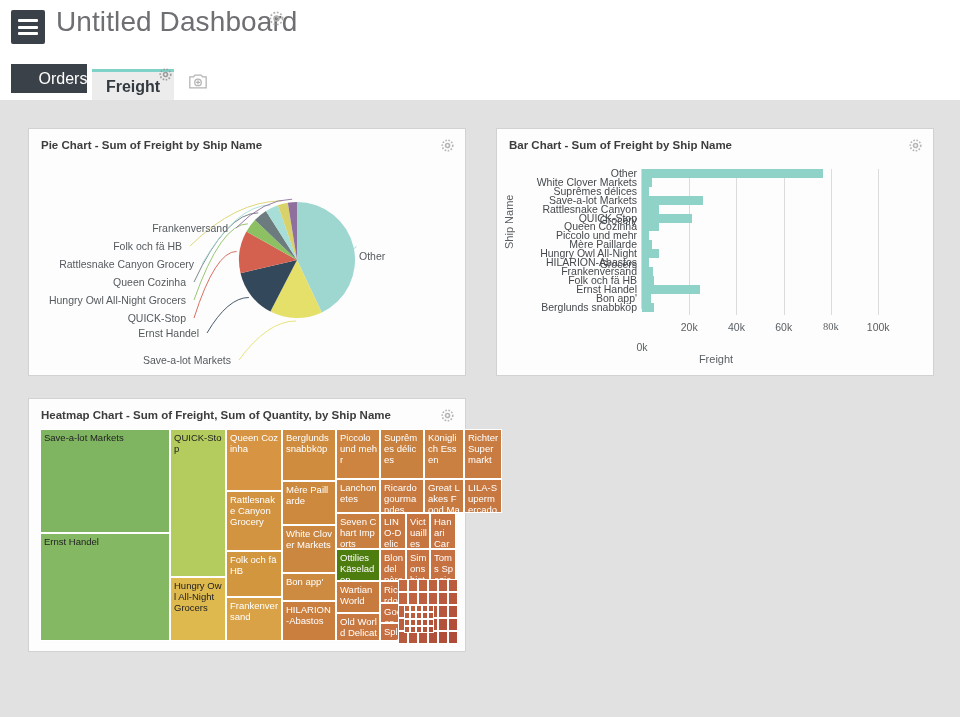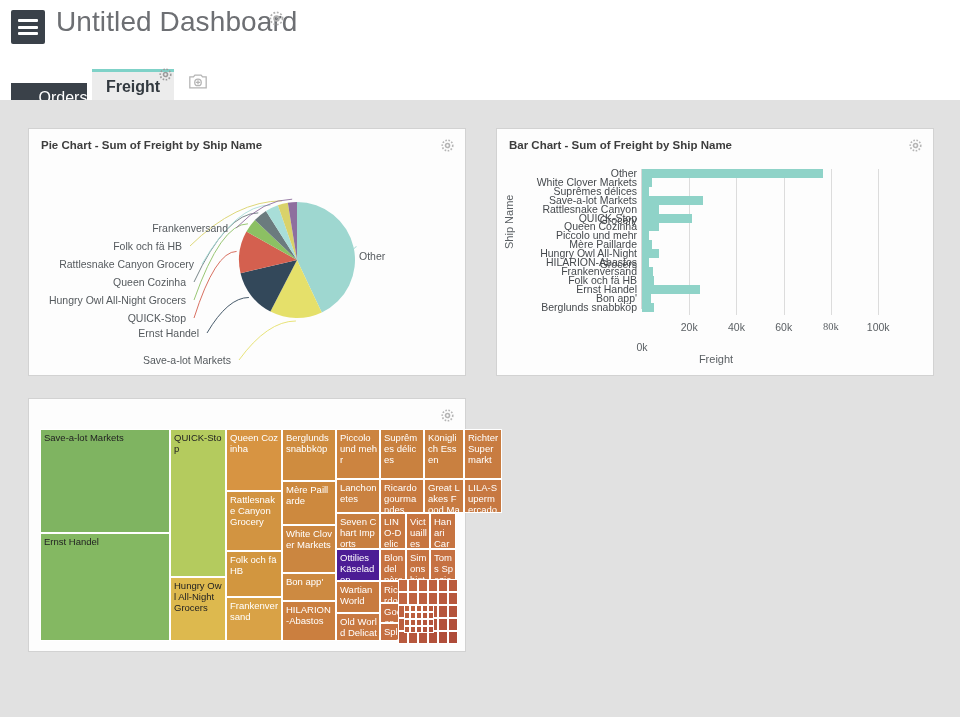--- a/index.html
+++ b/index.html
@@ -49,21 +49,21 @@
   }
   .tab {
     position: absolute; top: 8px; height: 30px;
     display: flex; align-items: center; justify-content: center;
     font-size: 16px; cursor: pointer; white-space: nowrap;
   }
   .tab-orders {
     left: 11px; width: 76px; background: #3a4149; color: #ffffff;
     top: 73px - 62px;
   }
-  .tab-orders { top: 21px; height: 29px; padding-left: 28px; }
+  .tab-orders { top: 2px; height: 29px; padding-left: 28px; }
   .tab-freight {
     left: 92px; width: 82px; top: 7px; height: 33px;
     background: #ececec; color: #333a40; font-weight: bold;
     border-top: 3px solid #7fd2c8;
   }
   .tab-gear {
     position: absolute; left: 158px; top: 67px; width: 15px; height: 15px;
     cursor: pointer;
   }
   .tab-add {
@@ -338,20 +338,21 @@
           <div class="xtick" style="left: 94.4762px;">40k</div>
           <div class="xtick" style="left: 141.714px;">60k</div>
           <div class="xtick" style="left: 188.952px; font-family: Liberation Serif, serif;">80k</div>
           <div class="xtick" style="left: 236.19px;">100k</div>
         </div>
       <div class="bar-xlabel">Freight</div>
     </div>
   </div>
 
   <div class="panel" id="panel-heat">
+    <div class="panel-title">Heatmap Chart - Sum of Freight, Sum of Quantity, by Ship Name</div>
     <div class="panel-gear gear">
       <svg width="15" height="15" viewBox="0 0 24 24">
         <g fill="none" stroke="#b5b5b5" stroke-width="2.6">
           <circle cx="12" cy="12" r="3.2"></circle>
           <circle cx="12" cy="12" r="8.4" stroke-dasharray="2.6 2.4"></circle>
         </g>
       </svg>
     </div>
     <div class="heat-wrap" id="heat-wrap">
         <div class="tile" style="left: 0px; top: 0px; width: 130px; height: 104px; background: rgb(127, 180, 97);">Save-a-lot Markets</div>
@@ -363,21 +364,21 @@
         <div class="tile lightfg" style="left: 186px; top: 122px; width: 56px; height: 46px; background: rgb(210, 150, 63);">Folk och fä HB</div>
         <div class="tile lightfg" style="left: 186px; top: 168px; width: 56px; height: 44px; background: rgb(217, 162, 70);">Frankenversand</div>
         <div class="tile lightfg" style="left: 242px; top: 0px; width: 54px; height: 52px; background: rgb(207, 140, 63);">Berglunds snabbköp</div>
         <div class="tile lightfg" style="left: 242px; top: 52px; width: 54px; height: 44px; background: rgb(205, 137, 62);">Mère Paillarde</div>
         <div class="tile lightfg" style="left: 242px; top: 96px; width: 54px; height: 48px; background: rgb(203, 134, 64);">White Clover Markets</div>
         <div class="tile lightfg" style="left: 242px; top: 144px; width: 54px; height: 28px; background: rgb(205, 138, 65);">Bon app'</div>
         <div class="tile lightfg" style="left: 242px; top: 172px; width: 54px; height: 40px; background: rgb(203, 127, 63);">HILARION-Abastos</div>
         <div class="tile lightfg" style="left: 296px; top: 0px; width: 44px; height: 50px; background: rgb(204, 132, 64);">Piccolo und mehr</div>
         <div class="tile lightfg" style="left: 296px; top: 50px; width: 44px; height: 34px; background: rgb(202, 130, 65);">Lanchonetes</div>
         <div class="tile lightfg" style="left: 296px; top: 84px; width: 44px; height: 36px; background: rgb(200, 127, 64);">Seven Chart Imports</div>
-        <div class="tile lightfg" style="left: 296px; top: 120px; width: 44px; height: 32px; background: #4c1d95;">Ottilies Käseladen</div>
+        <div class="tile lightfg" style="left: 296px; top: 120px; width: 44px; height: 32px; background: #4d7c0f;">Ottilies Käseladen</div>
         <div class="tile lightfg" style="left: 296px; top: 152px; width: 44px; height: 32px; background: rgb(200, 123, 63);">Wartian World</div>
         <div class="tile lightfg" style="left: 296px; top: 184px; width: 44px; height: 28px; background: rgb(200, 121, 65);">Old World Delicatessen</div>
         <div class="tile lightfg" style="left: 340px; top: 0px; width: 44px; height: 50px; background: rgb(201, 129, 63);">Suprêmes délices</div>
         <div class="tile lightfg" style="left: 340px; top: 50px; width: 44px; height: 34px; background: rgb(200, 122, 64);">Ricardo gourmandes</div>
         <div class="tile lightfg" style="left: 340px; top: 84px; width: 26px; height: 36px; background: rgb(199, 120, 65);">LINO-Delicateses</div>
         <div class="tile lightfg" style="left: 340px; top: 120px; width: 26px; height: 32px; background: rgb(199, 116, 64);">Blondel père et fils</div>
         <div class="tile lightfg" style="left: 340px; top: 152px; width: 26px; height: 22px; background: rgb(198, 114, 65);">Ricardo Adocicados</div>
         <div class="tile lightfg" style="left: 340px; top: 174px; width: 26px; height: 20px; background: rgb(198, 112, 65);">Godos Cocina Típica</div>
         <div class="tile lightfg" style="left: 340px; top: 194px; width: 26px; height: 18px; background: rgb(197, 110, 65);">Split Rail Beer &amp; Ale</div>
         <div class="tile lightfg" style="left: 384px; top: 0px; width: 40px; height: 50px; background: rgb(201, 128, 64);">Königlich Essen</div>

